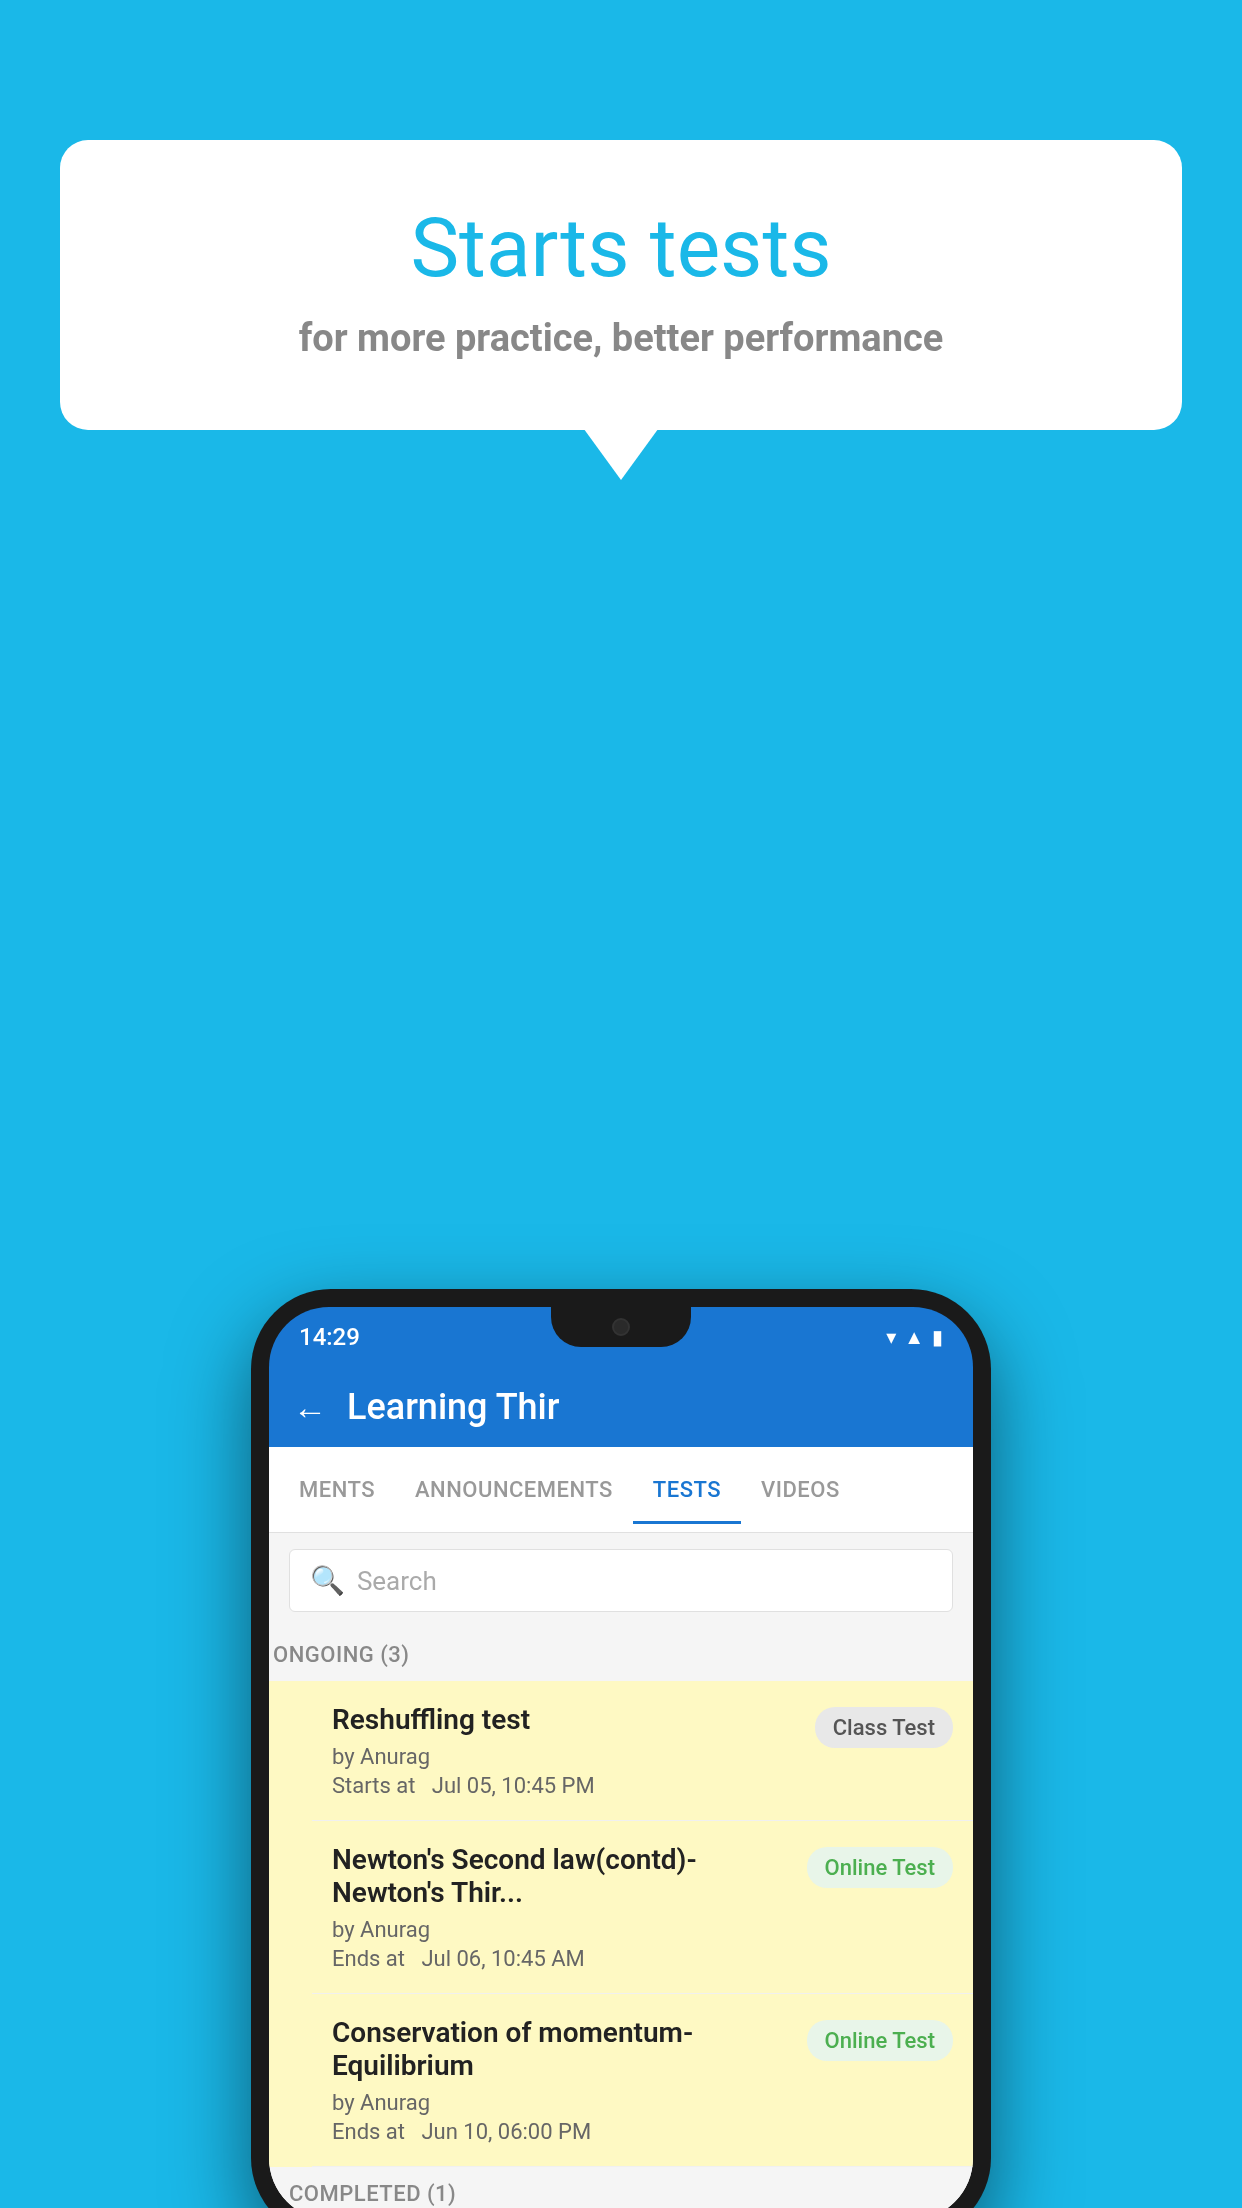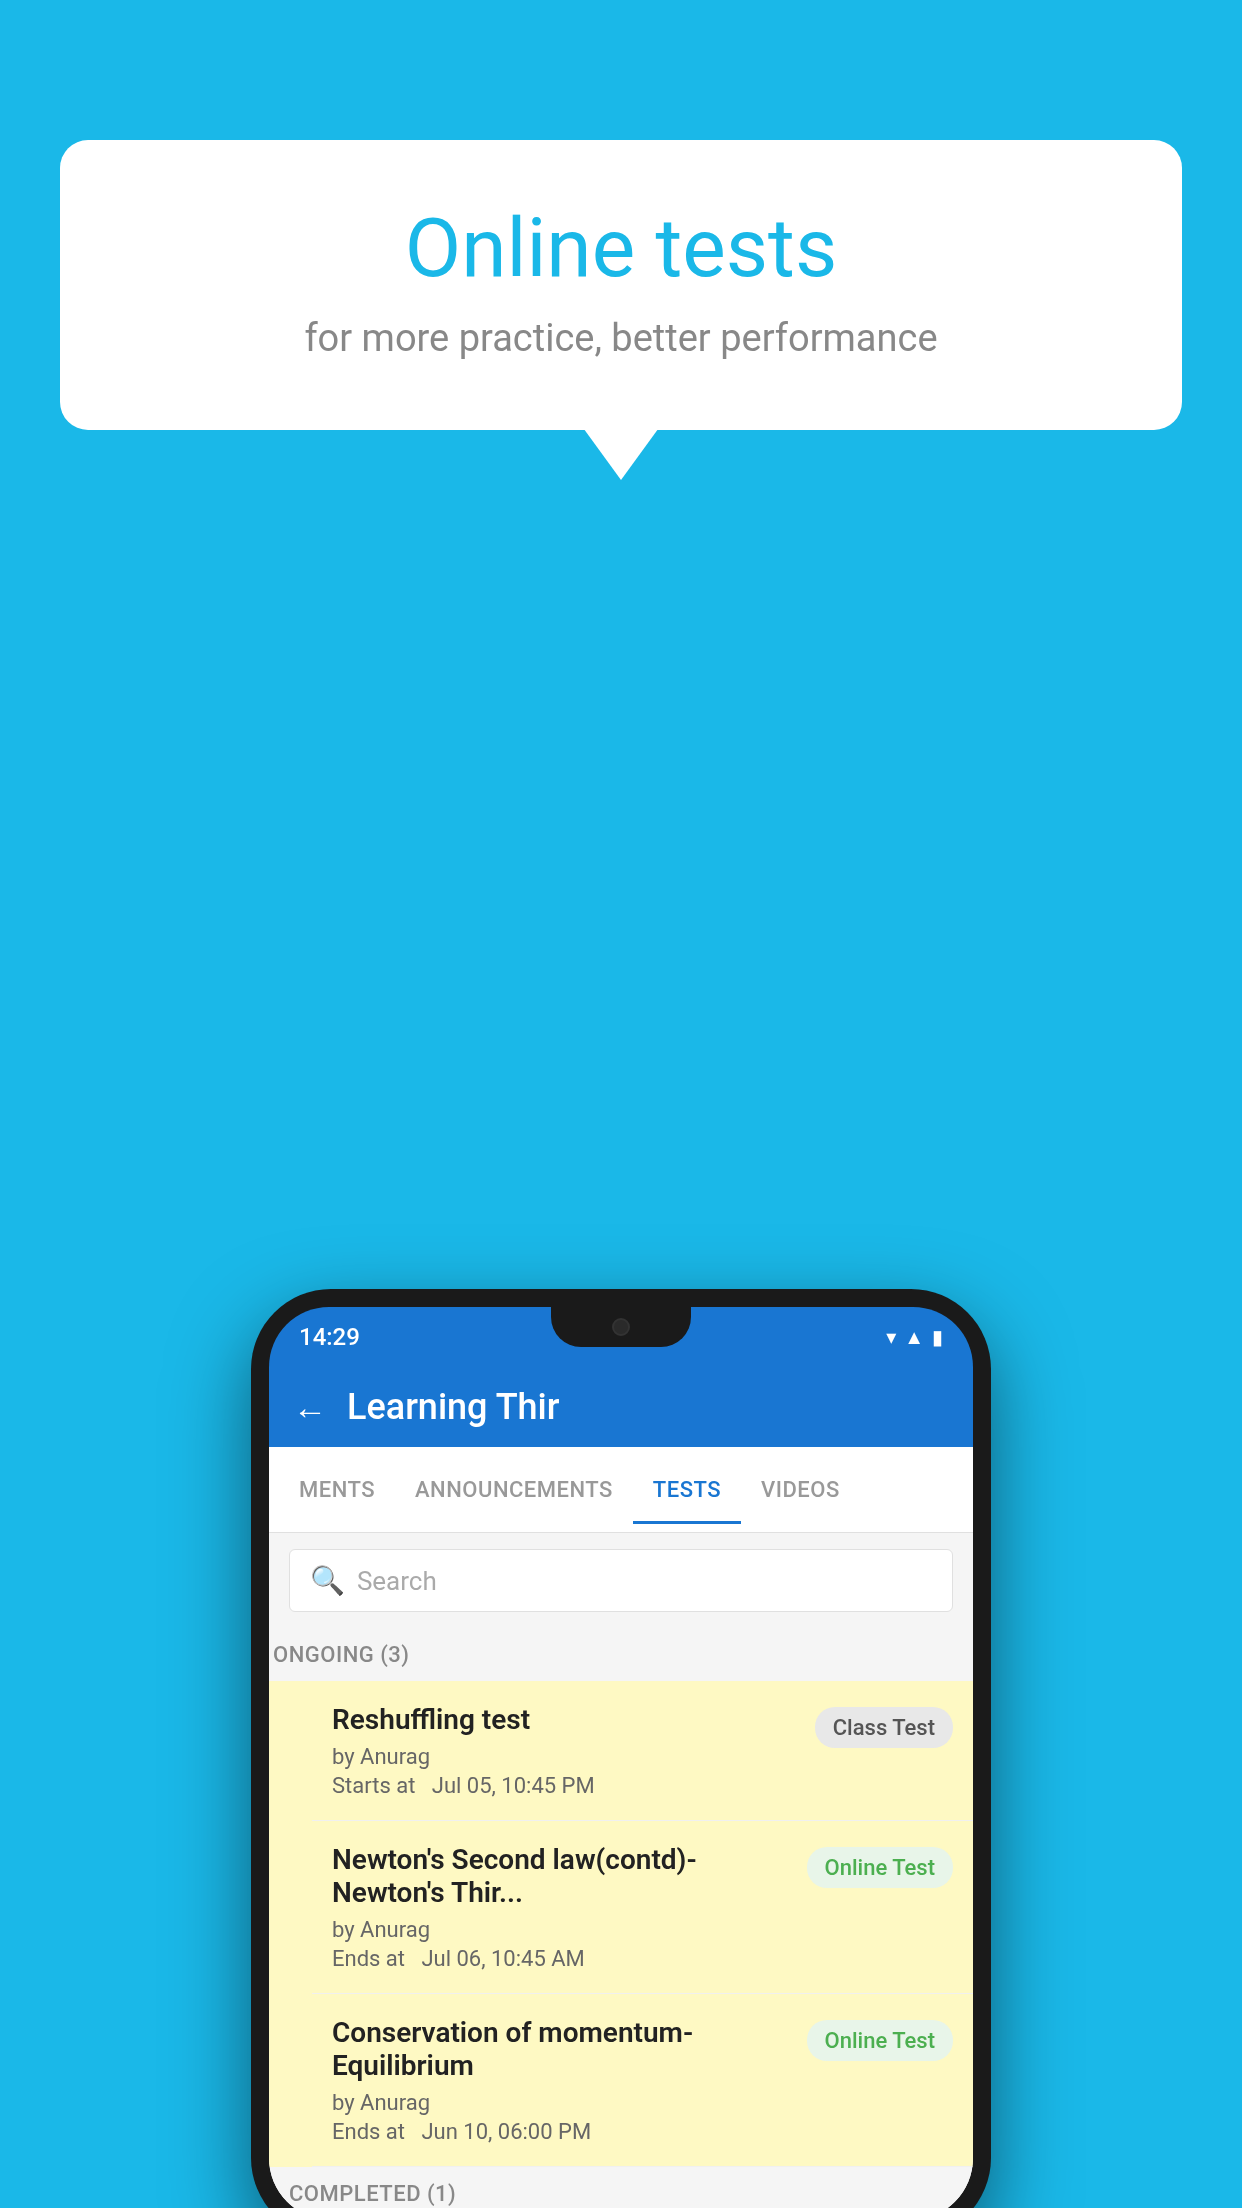--- a/index.html
+++ b/index.html
@@ -45,21 +45,21 @@
     .speech-bubble h1 {
       color: #1ab8e8;
       font-size: 82px;
       font-weight: 400;
       margin-bottom: 20px;
     }
 
     .speech-bubble p {
       color: #888;
       font-size: 38px;
-      font-weight: 400;
+      font-weight: 700;
     }
 
     
     .phone-wrapper {
       position: absolute;
       bottom: -30px;
       left: 50%;
       transform: translateX(-50%);
       width: 740px;
     }
@@ -286,21 +286,21 @@
       letter-spacing: 0.5px;
     }
   </style>
 </head>
 <body>
 
 <div style="position:absolute;inset:0;background:#1ab8e8;"></div>
 
 <div class="speech-bubble-container">
   <div class="speech-bubble">
-    <h1>Online tests</h1>
+    <h1>Starts tests</h1>
     <p>for more practice, better performance</p>
   </div>
 </div>
 
 <div class="phone-wrapper">
   <div class="phone-outer">
 
     <div class="phone-status-bar">
       <span class="status-time">14:29</span>
       <div class="phone-notch">

